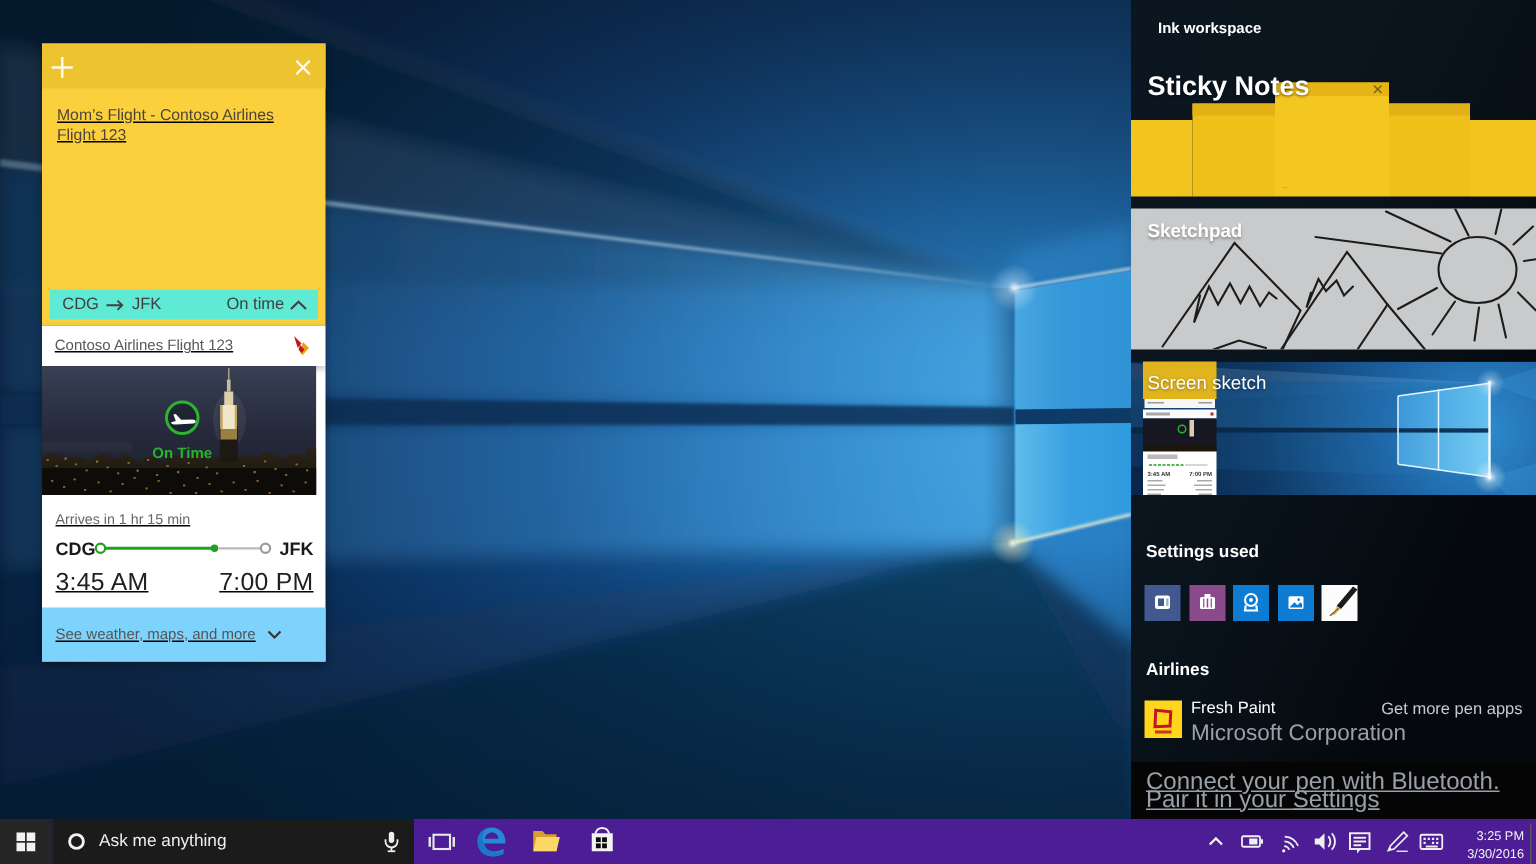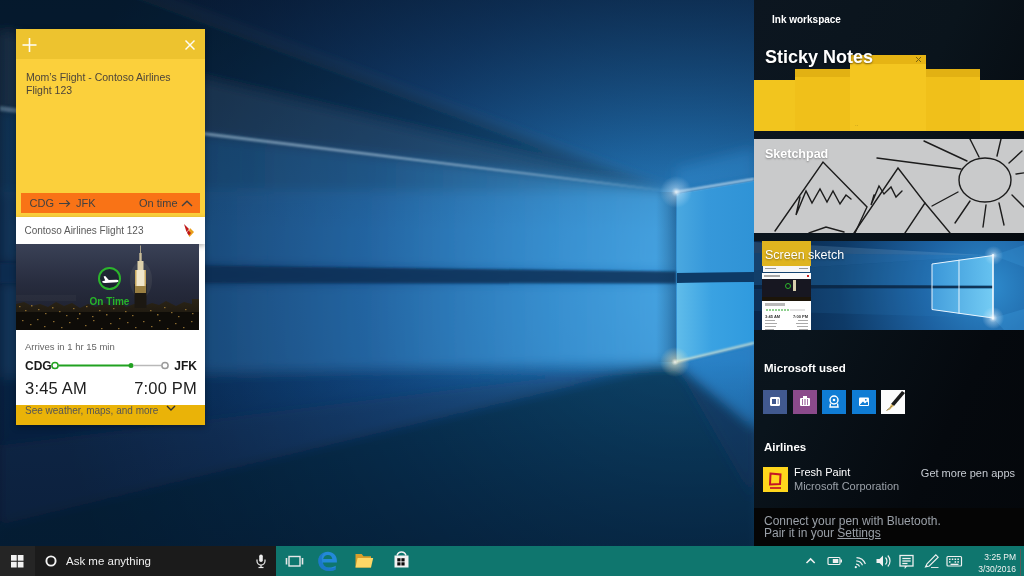--- a/index.html
+++ b/index.html
@@ -1,22 +1,22 @@
 <!DOCTYPE html>
 <html><head>
 <meta charset="utf-8">
 <style>
   * { margin:0; padding:0; box-sizing:border-box; }
   html,body { width:1024px; height:576px; overflow:hidden; background:#000; }
   body { font-family:"Liberation Sans", sans-serif; position:relative; }
   #wall { position:absolute; left:0; top:0; width:1024px; height:546px; }
   #panel { position:absolute; left:754px; top:0; width:270px; height:546px;
            background:linear-gradient(115deg,#0c1620 0%,#0a141c 40%,#05090e 75%,#04070b 100%); }
-  #taskbar { position:absolute; left:0; top:546px; width:1024px; height:30px; background:#0f766e; }
-  #app { position:absolute; left:16px; top:29px; width:189px; }
+  #taskbar { position:absolute; left:0; top:546px; width:1024px; height:30px; background:#4c1d95; }
+  #app { position:absolute; left:28px; top:29px; width:189px;text-decoration:underline; }
 </style>
 </head>
 <body>
   <div id="wall">
   <svg width="1024" height="546" viewBox="0 0 1024 546" xmlns="http://www.w3.org/2000/svg">
     <defs>
       <radialGradient id="glow" cx="686" cy="282" r="640" gradientUnits="userSpaceOnUse">
         <stop offset="0" stop-color="#3190d4"></stop>
         <stop offset="0.22" stop-color="#2273b6"></stop>
         <stop offset="0.5" stop-color="#154a84"></stop>
@@ -105,21 +105,21 @@
     <div style="position:relative;width:189px;height:188px;background:#fbd03c;box-shadow:0 2px 6px rgba(0,0,0,.35);">
       <div style="height:30px;background:#edc32f;position:relative;">
         <svg width="189" height="30" style="position:absolute;left:0;top:0;">
           <line x1="6.5" y1="16" x2="20.5" y2="16" stroke="#fdfbf2" stroke-width="1.6"></line>
           <line x1="13.5" y1="9" x2="13.5" y2="23" stroke="#fdfbf2" stroke-width="1.6"></line>
           <line x1="169.5" y1="11.5" x2="178.5" y2="20.5" stroke="#fefcf4" stroke-width="1.5"></line>
           <line x1="178.5" y1="11.5" x2="169.5" y2="20.5" stroke="#fefcf4" stroke-width="1.5"></line>
         </svg>
       </div>
       <div style="padding:12px 10px 0 10px;font-size:10.5px;line-height:12.5px;color:#4c443a;">Mom’s Flight - Contoso Airlines Flight 123</div>
-      <div style="position:absolute;left:4.5px;top:164px;width:179px;height:20px;background:#f97316;display:flex;align-items:center;">
+      <div style="position:absolute;left:4.5px;top:164px;width:179px;height:20px;background:#5eead4;display:flex;align-items:center;">
         <span style="font-size:11px;color:#414141;margin-left:9px;display:inline-flex;align-items:center;">CDG<svg width="14" height="9" style="margin:1px 4px 0 4px;">
             <path d="M1 4.5 H11.5 M8.3 1.4 L11.5 4.5 L8.3 7.6" stroke="#414141" stroke-width="1.2" fill="none"></path>
           </svg>JFK</span>
         <span style="font-size:11px;color:#414141;margin-left:auto;margin-right:22px;">On time</span>
         <svg width="12" height="8" style="position:absolute;right:6.5px;top:6.5px;">
           <path d="M1 6 L6 1.2 L11 6" stroke="#414141" stroke-width="1.4" fill="none"></path>
         </svg>
       </div>
     </div>
     <div style="width:189px;height:26.5px;background:#fff;display:flex;align-items:center;position:relative;box-shadow:0 2px 5px rgba(0,0,0,.3);">
@@ -225,21 +225,21 @@
             <circle cx="106" cy="10.5" r="2.5" fill="#21a121"></circle>
             <line x1="108.5" y1="10.5" x2="136.5" y2="10.5" stroke="#b9b9b9" stroke-width="1.5"></line>
             <circle cx="140" cy="10.5" r="3.1" fill="#fff" stroke="#9b9b9b" stroke-width="1.5"></circle>
           </svg>
         </div>
         <div style="display:flex;justify-content:space-between;align-items:baseline;margin-top:2px;">
           <span style="font-size:16.5px;font-weight:300;color:#202020;letter-spacing:0.2px;">3:45 AM</span>
           <span style="font-size:16.5px;font-weight:300;color:#202020;letter-spacing:0.2px;">7:00 PM</span>
         </div>
       </div>
-      <div style="margin-top:7px;height:20px;background:#eab308;display:flex;">
+      <div style="margin-top:7px;height:36px;background:#7dd3fc;display:flex;align-items:center;">
         <span style="font-size:10px;color:#555;margin-left:9px;">See weather, maps, and more</span>
         <svg width="10" height="6" style="margin-left:8px;">
           <path d="M1 1 L5 5 L9 1" stroke="#333" stroke-width="1.4" fill="none"></path>
         </svg>
       </div>
     </div>
   </div>
   <div id="panel">
     <div style="position:absolute;left:18px;top:14px;font-size:10px;font-weight:bold;color:#fff;">Ink workspace</div>
 
@@ -371,21 +371,21 @@
           <div style="position:absolute;right:3px;top:22px;width:12px;height:1.5px;background:#aaa;"></div>
           <div style="position:absolute;left:3px;top:25px;width:11px;height:1.5px;background:#aaa;"></div>
           <div style="position:absolute;right:3px;top:25px;width:11px;height:1.5px;background:#aaa;"></div>
           <div style="position:absolute;left:3px;top:28px;width:9px;height:1.5px;background:#aaa;"></div>
           <div style="position:absolute;right:3px;top:28px;width:9px;height:1.5px;background:#aaa;"></div>
         </div>
       </div>
       <div style="position:absolute;left:11px;top:7px;font-size:12.5px;font-weight:normal;color:#fff;text-shadow:0 1px 2px rgba(0,0,0,.4);">Screen sketch</div>
     </div>
 
-    <div style="position:absolute;left:10px;top:362px;font-size:11.5px;font-weight:bold;color:#fff;">Microsoft used</div>
+    <div style="position:absolute;left:10px;top:362px;font-size:11.5px;font-weight:bold;color:#fff;">Settings used</div>
     <div style="position:absolute;left:9px;top:390px;display:flex;">
       <div style="width:24px;height:23.5px;background:#41598f;margin-right:5.5px;position:relative;">
         <svg width="24" height="24">
           <rect x="7" y="7" width="10" height="9" rx="1.5" fill="#fff"></rect>
           <rect x="9" y="9" width="4" height="5" fill="#41598f"></rect>
           <rect x="14.5" y="9" width="1.5" height="5" fill="#41598f" opacity="0.5"></rect>
         </svg>
       </div>
       <div style="width:24px;height:23.5px;background:#8b4a8b;margin-right:5.5px;position:relative;">
         <svg width="24" height="24">
@@ -423,25 +423,25 @@
     <div style="position:absolute;left:10px;top:441px;font-size:11.5px;font-weight:bold;color:#fff;">Airlines</div>
     <div style="position:absolute;left:9px;top:467px;width:24.5px;height:24.5px;background:#ffd61c;">
       <svg width="25" height="25">
         <g stroke="#c41425" stroke-width="2" fill="none">
           <path d="M7.5 6.5 L17.5 7.5 L17 17 L7 17.5 Z"></path>
         </g>
         <rect x="7" y="20" width="11" height="2" fill="#c41425" opacity="0.85"></rect>
       </svg>
     </div>
     <div style="position:absolute;left:40px;top:466px;font-size:11px;color:#fff;">Fresh Paint</div>
-    <div style="position:absolute;left:40px;top:479.5px;font-size:11px;color:#9aa0a8;">Microsoft Corporation</div>
+    <div style="position:absolute;left:40px;top:479.5px;font-size:15px;color:#9aa0a8;">Microsoft Corporation</div>
     <div style="position:absolute;right:9px;top:467px;font-size:11px;color:#c6cbd2;">Get more pen apps</div>
 
     <div style="position:absolute;left:0;top:508px;width:270px;height:38px;background:#050505;">
-      <div style="position:absolute;left:10px;top:8px;font-size:12px;color:#9aa0a8;line-height:11.5px;">Connect your pen with Bluetooth.<br>Pair it in your <span style="text-decoration:underline;">Settings</span></div>
+      <div style="position:absolute;left:10px;top:8px;font-size:16px;color:#9aa0a8;line-height:11.5px;text-decoration:underline;">Connect your pen with Bluetooth.<br>Pair it in your <span style="text-decoration:underline;">Settings</span></div>
     </div>
   </div>
   <div id="taskbar">
     <div style="position:absolute;left:0;top:0;width:35px;height:30px;background:#252525;"></div>
     <div style="position:absolute;left:35px;top:0;width:241px;height:30px;background:#1b1b1b;"></div>
     <svg width="1024" height="30" style="position:absolute;left:0;top:0;" xmlns="http://www.w3.org/2000/svg">
 
       <g fill="#f2f2f2">
         <rect x="11" y="9" width="5.7" height="5.7"></rect>
         <rect x="17.8" y="9" width="5.7" height="5.7"></rect>

